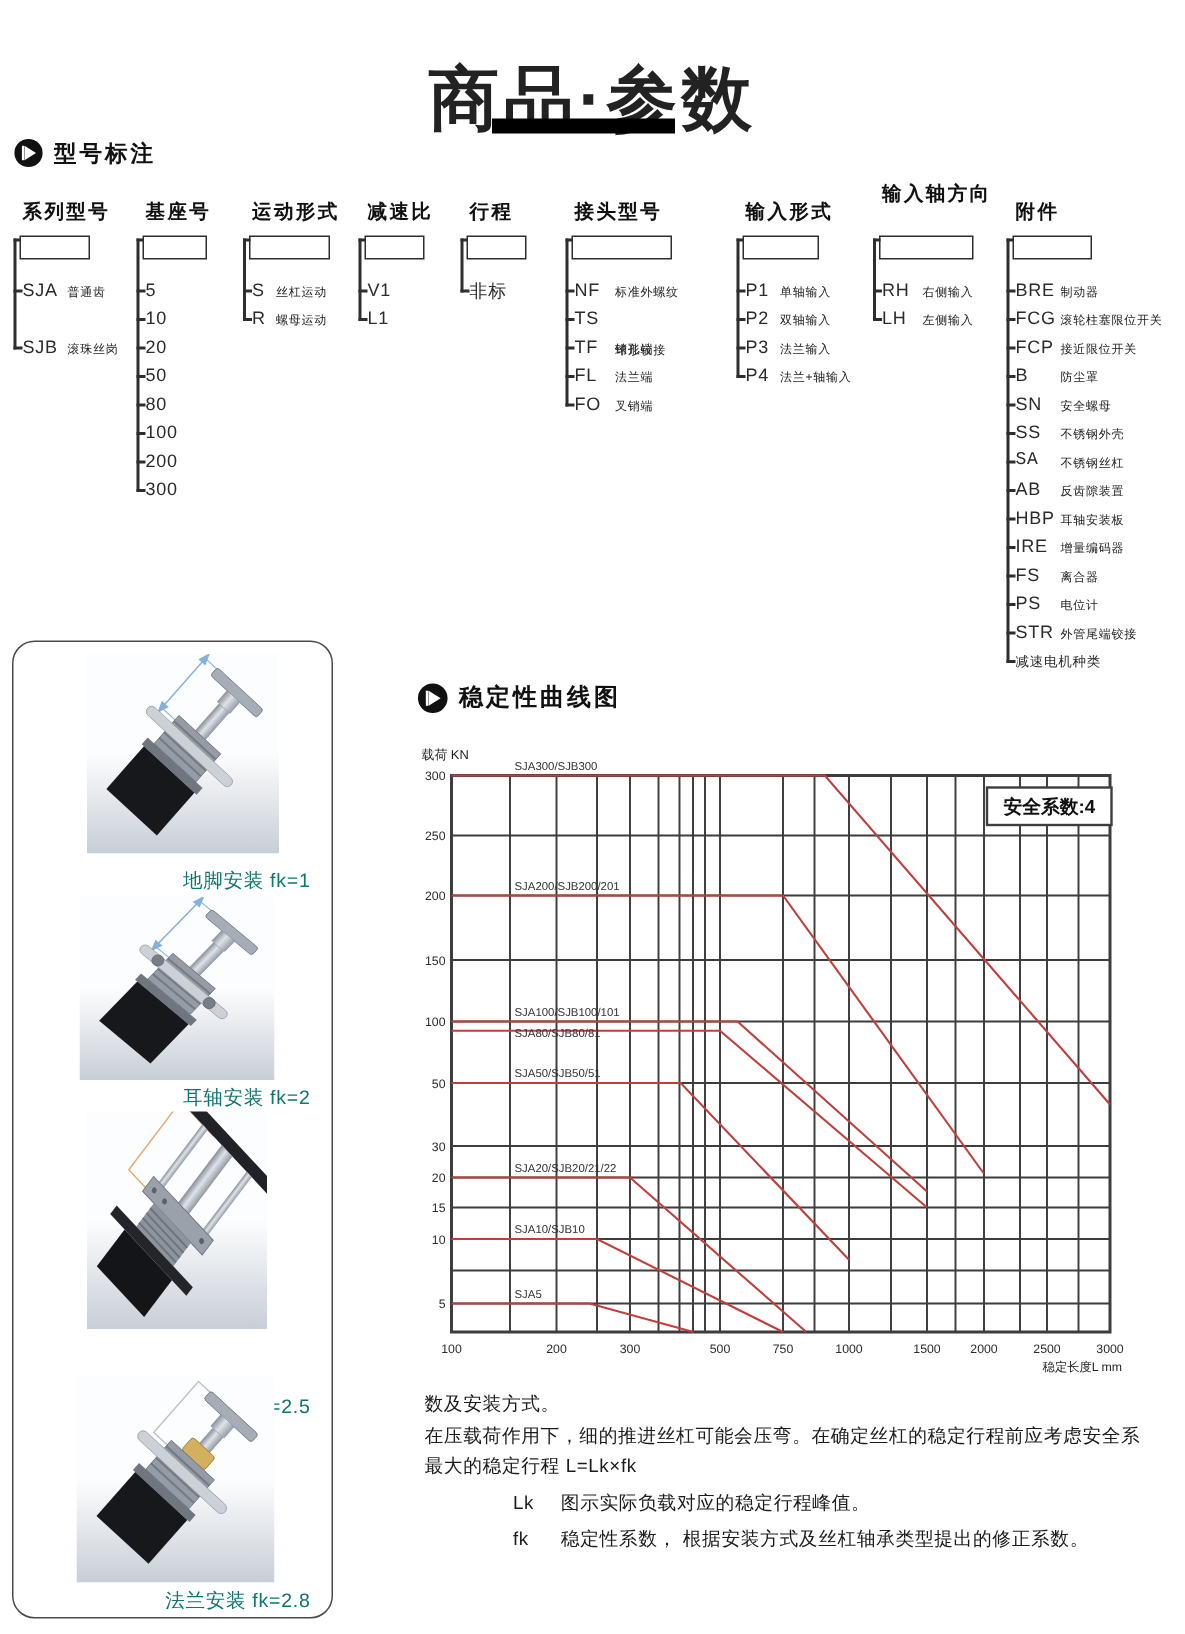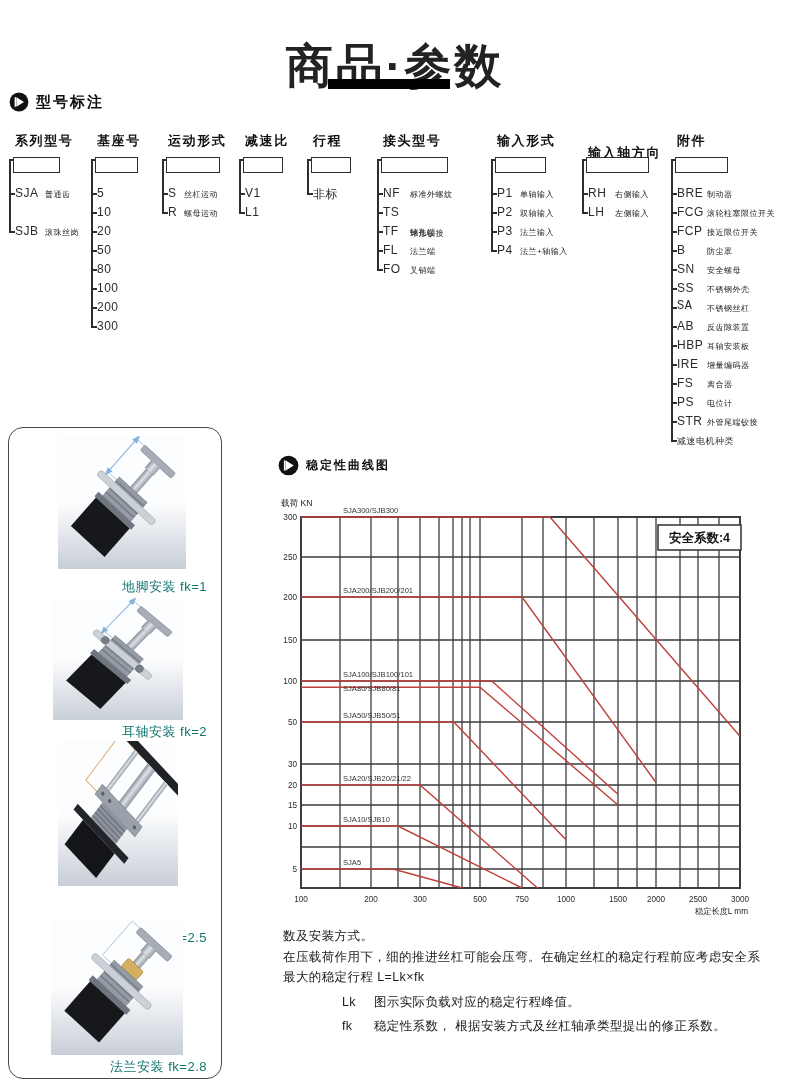--- a/index.html
+++ b/index.html
@@ -5,21 +5,21 @@
   html,body{margin:0;padding:0;background:#ffffff;}
   .page{position:relative;width:790px;height:1089px;background:#fff;overflow:hidden;
         font-family:"Liberation Sans","DejaVu Sans",sans-serif;color:#1c1c1c;}
   .abs{position:absolute;}
   .page-title{left:0;right:0;top:4px;text-align:center;font-size:47px;font-weight:900;
               letter-spacing:3px;color:#222;}
   .title-underline{left:328px;top:79px;width:122px;height:10px;background:#000;}
   .sec-head{display:flex;align-items:center;gap:7px;font-weight:700;color:#111;}
   .sec-head .txt{letter-spacing:2px;}
   #head-notation{left:9px;top:92px;font-size:15px;}
-  #head-stability{left:278px;top:455px;font-size:12px;}
+  #head-stability{left:278px;top:455px;font-size:16px;}
   .play-icon{display:inline-block;line-height:0;}
   
   .n-title{position:absolute;font-size:13px;font-weight:700;letter-spacing:1.6px;color:#111;white-space:nowrap;}
   .n-box{position:absolute;height:14px;background:#fff;border:1.4px solid #2e2e2e;}
   .n-vline{position:absolute;width:1.5px;background:#2e2e2e;}
   .n-hline{position:absolute;height:1.5px;background:#2e2e2e;}
   .n-code{position:absolute;font-size:12px;color:#2b2b2b;white-space:nowrap;letter-spacing:0.5px;}
   .n-desc{position:absolute;font-size:8px;color:#222;white-space:nowrap;letter-spacing:0.5px;}
   .n-small{font-size:9px;}
   
@@ -137,21 +137,21 @@
       <div class="n-desc" style="left:520px;top:189px;">单轴输入</div>
       <div class="n-hline" style="left:491px;top:212px;width:6px;"></div>
       <div class="n-code" style="left:497px;top:205px;">P2</div>
       <div class="n-desc" style="left:520px;top:208px;">双轴输入</div>
       <div class="n-hline" style="left:491px;top:231px;width:6px;"></div>
       <div class="n-code" style="left:497px;top:224px;">P3</div>
       <div class="n-desc" style="left:520px;top:227px;">法兰输入</div>
       <div class="n-hline" style="left:491px;top:250px;width:6px;"></div>
       <div class="n-code" style="left:497px;top:243px;">P4</div>
       <div class="n-desc" style="left:520px;top:246px;">法兰+轴输入</div>
-      <div class="n-title" style="left:588px;top:144px;">输入轴方向</div>
+      <div class="n-title" style="left:588px;top:120px;">输入轴方向</div>
       <div class="n-box" style="left:586px;top:157px;width:61px;"></div>
       <div class="n-hline" style="left:582px;top:159px;width:5px;"></div>
       <div class="n-vline" style="left:582px;top:159px;height:55px;"></div>
       <div class="n-hline" style="left:582px;top:193px;width:6px;"></div>
       <div class="n-code" style="left:588px;top:186px;">RH</div>
       <div class="n-desc" style="left:615px;top:189px;">右侧输入</div>
       <div class="n-hline" style="left:582px;top:212px;width:6px;"></div>
       <div class="n-code" style="left:588px;top:205px;">LH</div>
       <div class="n-desc" style="left:615px;top:208px;">左侧输入</div>
       <div class="n-title" style="left:677px;top:132px;">附件</div>

